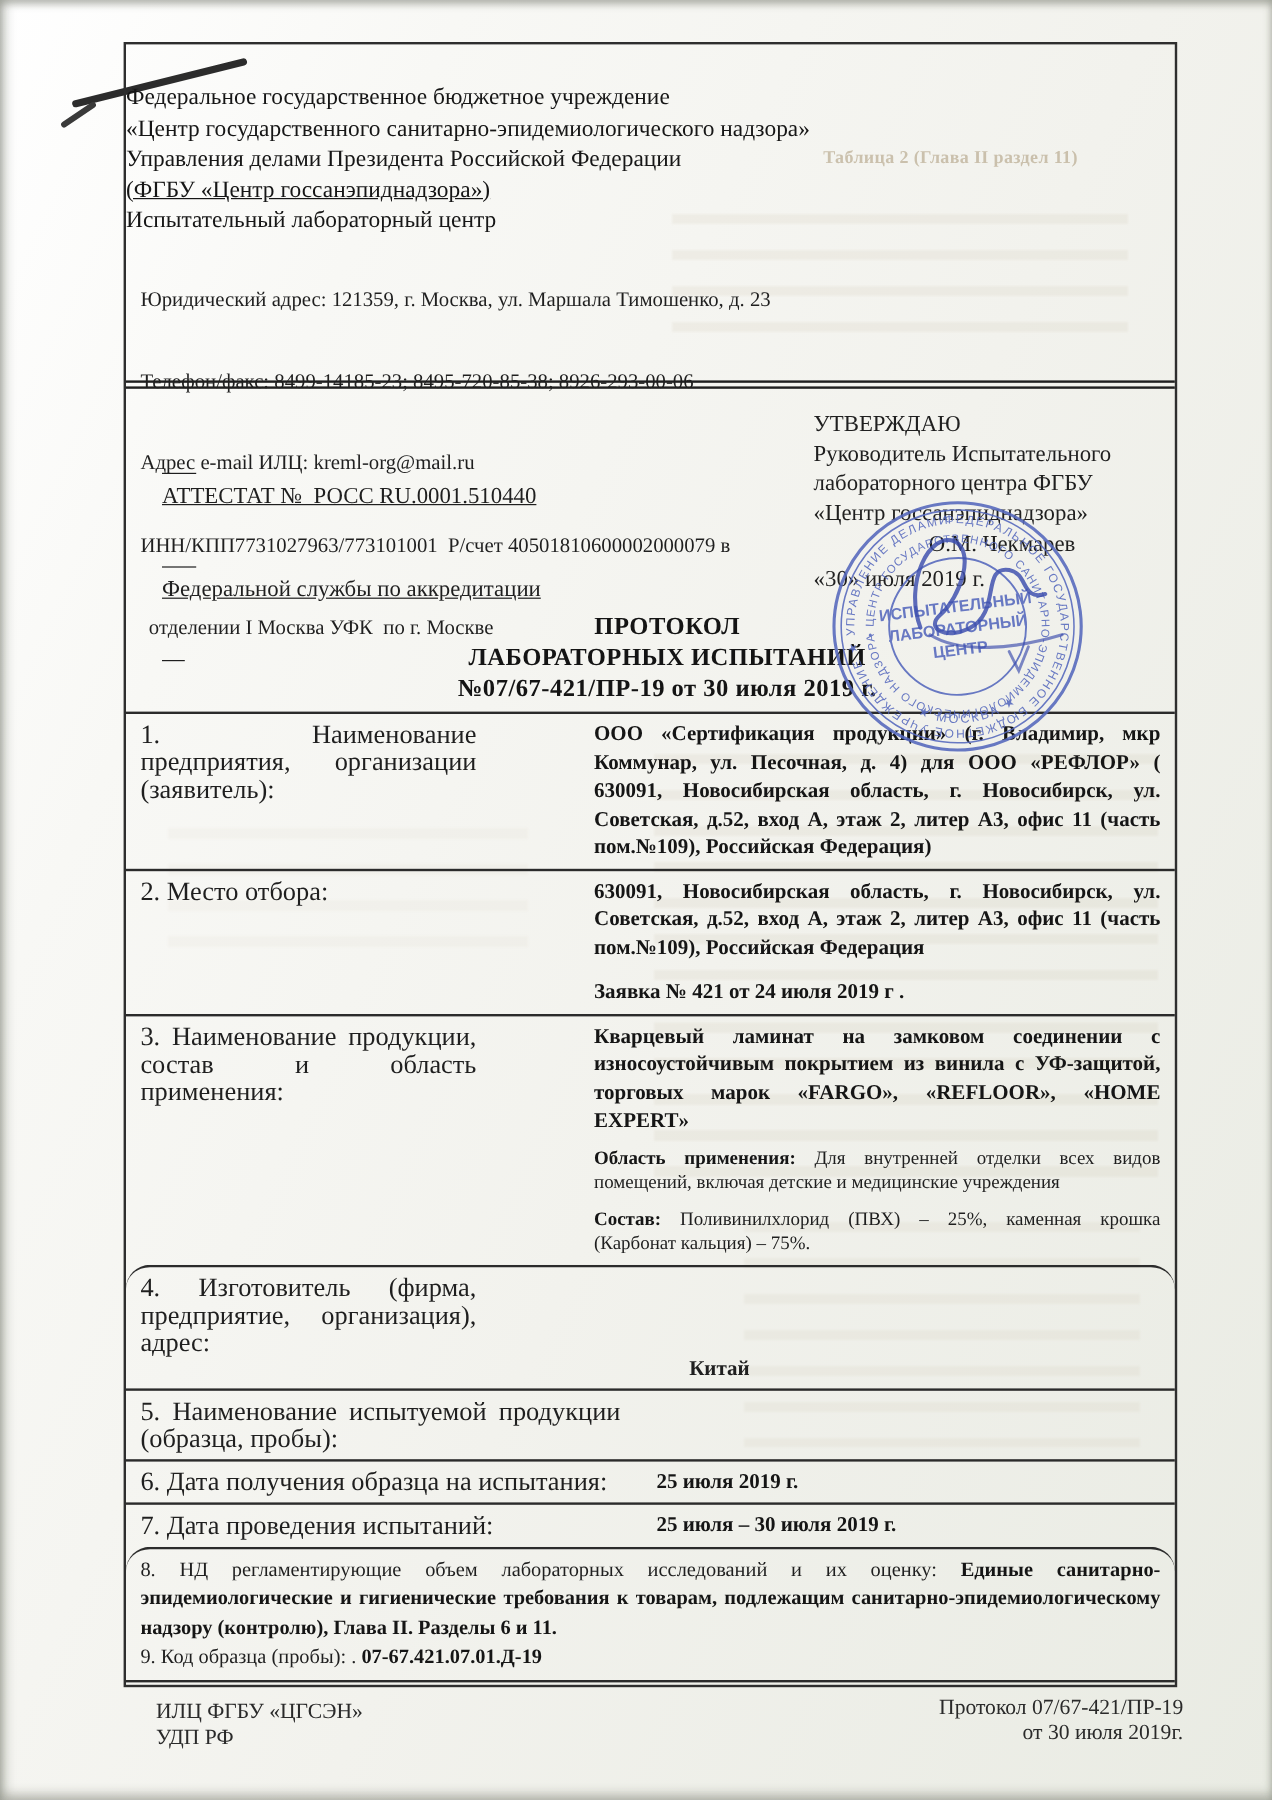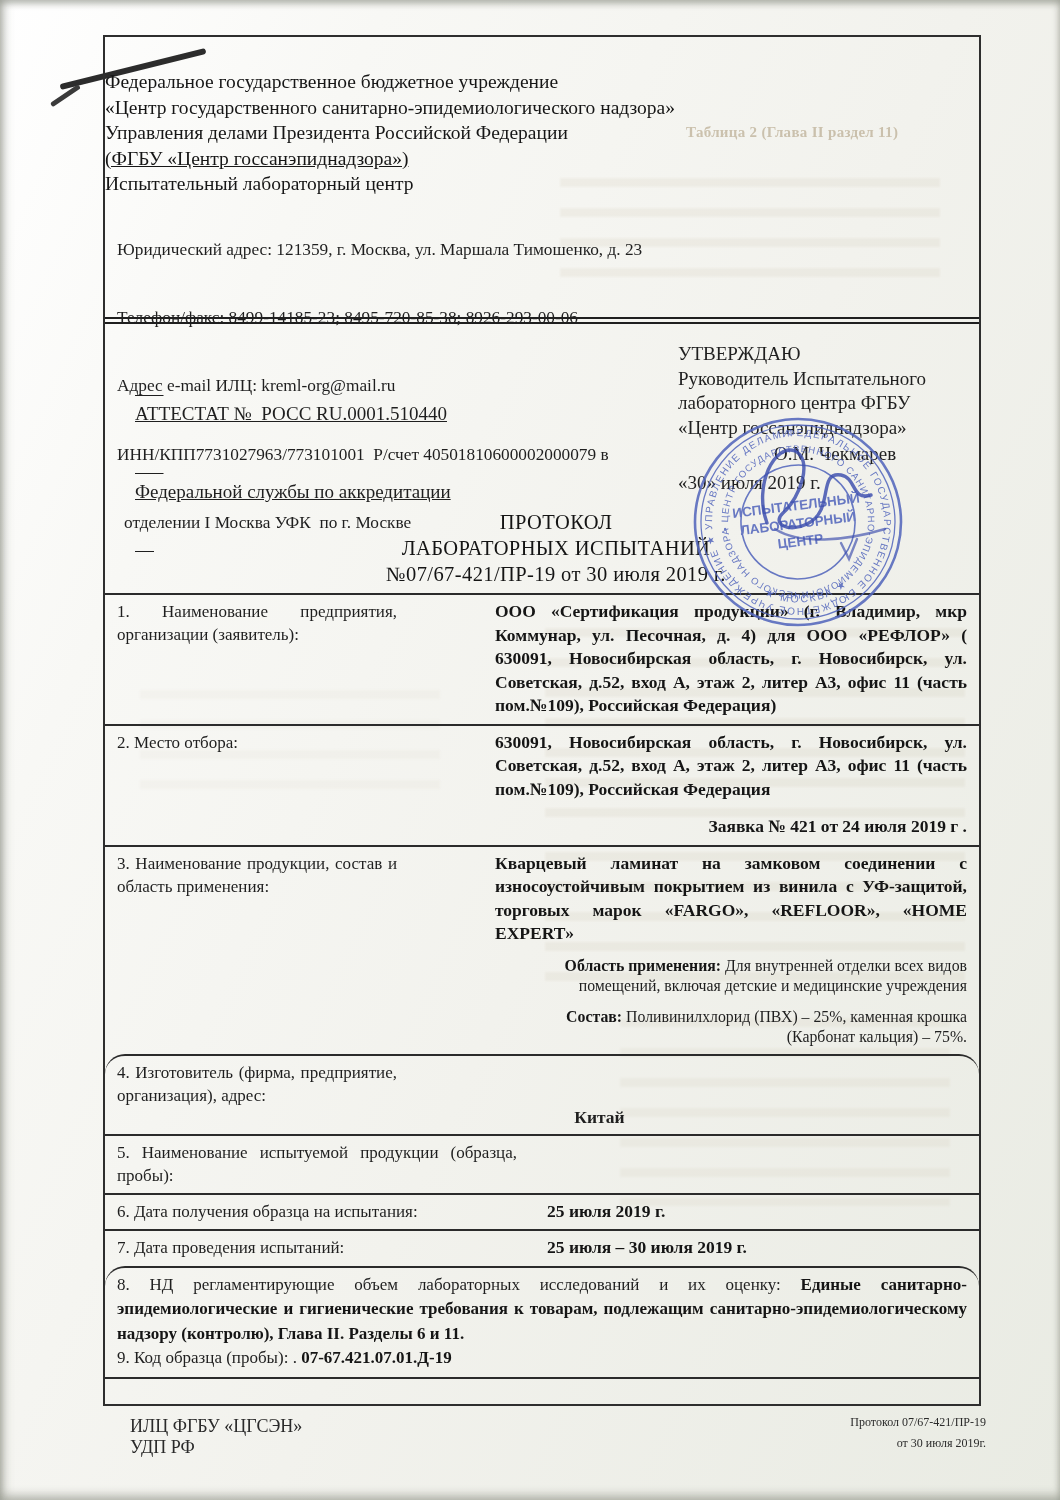--- a/index.html
+++ b/index.html
@@ -55,61 +55,61 @@
     position:absolute;top:312px;left:30px;font-size:19px;line-height:26px;white-space:pre-wrap;text-decoration:underline;
   }
   .approval{
     position:absolute;top:305px;left:573px;width:305px;
     font-size:19px;line-height:24.5px;
   }
   .approval .name{padding-left:96px;margin-top:2px;}
   .approval .date{margin-top:4px;}
   .doc-title{
     position:absolute;top:472px;left:0;right:0;text-align:center;
-    font-weight:normal;font-size:20.5px;line-height:26px;letter-spacing:.4px;color:#141414;margin-left:28px;
+    font-weight:bold;font-size:20.5px;line-height:26px;letter-spacing:.4px;color:#141414;margin-left:28px;
   }
   .signature{
     position:absolute;left:640px;top:388px;width:205px;height:150px;z-index:6;opacity:.92;
   }
   .stamp{
     position:absolute;left:584px;top:376px;width:218px;height:218px;z-index:5;
     opacity:.88;transform:rotate(-7deg);
   }
   
   .fields{
     position:absolute;top:556px;left:0;right:0;bottom:0;
     display:flex;flex-direction:column;
   }
   .row{
     border-top:2px solid #2b2b2b;display:flex;
     padding:5px 12px 6px 12px;box-sizing:border-box;
   }
-  .row .lab{flex:0 0 368px;font-size:17px;line-height:23px;}
+  .row .lab{flex:0 0 368px;font-size:22px;line-height:23px;}
   .row .lab .jt{display:block;width:280px;text-align:justify;}
   .row .val{flex:1 1 auto;padding-left:10px;font-size:17.5px;line-height:23.5px;}
   .row.wide .lab{flex:0 0 400px;}
   .row.wide .lab .jt{width:100%;}
   .row.wide .val{padding-left:30px;}
   .b{font-weight:bold;color:#151515;}
   .just{text-align:justify;}
   .val p{margin:0;}
-  .val p + p{margin-top:10px;text-align:right;}
+  .val p + p{margin-top:10px;}
   .val .sub{font-size:15.8px;line-height:20.5px;}
   .row.block{display:block;border-radius:20px;}
   .china{
     text-align:center;padding-left:115px;font-weight:bold;font-size:17.5px;margin-top:0;
   }
   .reg{font-size:17px;line-height:24.5px;}
   .reg .line{margin:0;}
   .spacer{flex:1 1 auto;border-top:2px solid #2b2b2b;}
   .footer-left{
     position:absolute;left:130px;top:1416px;font-size:18px;line-height:21px;color:#2a2a2a;
   }
   .footer-right{
-    position:absolute;right:74px;top:1412px;text-align:right;font-size:12px;line-height:21px;color:#2a2a2a;
+    position:absolute;right:74px;top:1412px;text-align:right;font-size:18px;line-height:21px;color:#2a2a2a;
   }
   .stamp text{fill:#5568bd;}
 </style>
 </head>
 <body>
 
 <div class="scan">
 
   <div class="ghost" style="left:560px;top:178px;width:380px;height:112px;"></div>
   <div class="ghost" style="left:545px;top:628px;width:420px;height:208px;"></div>

